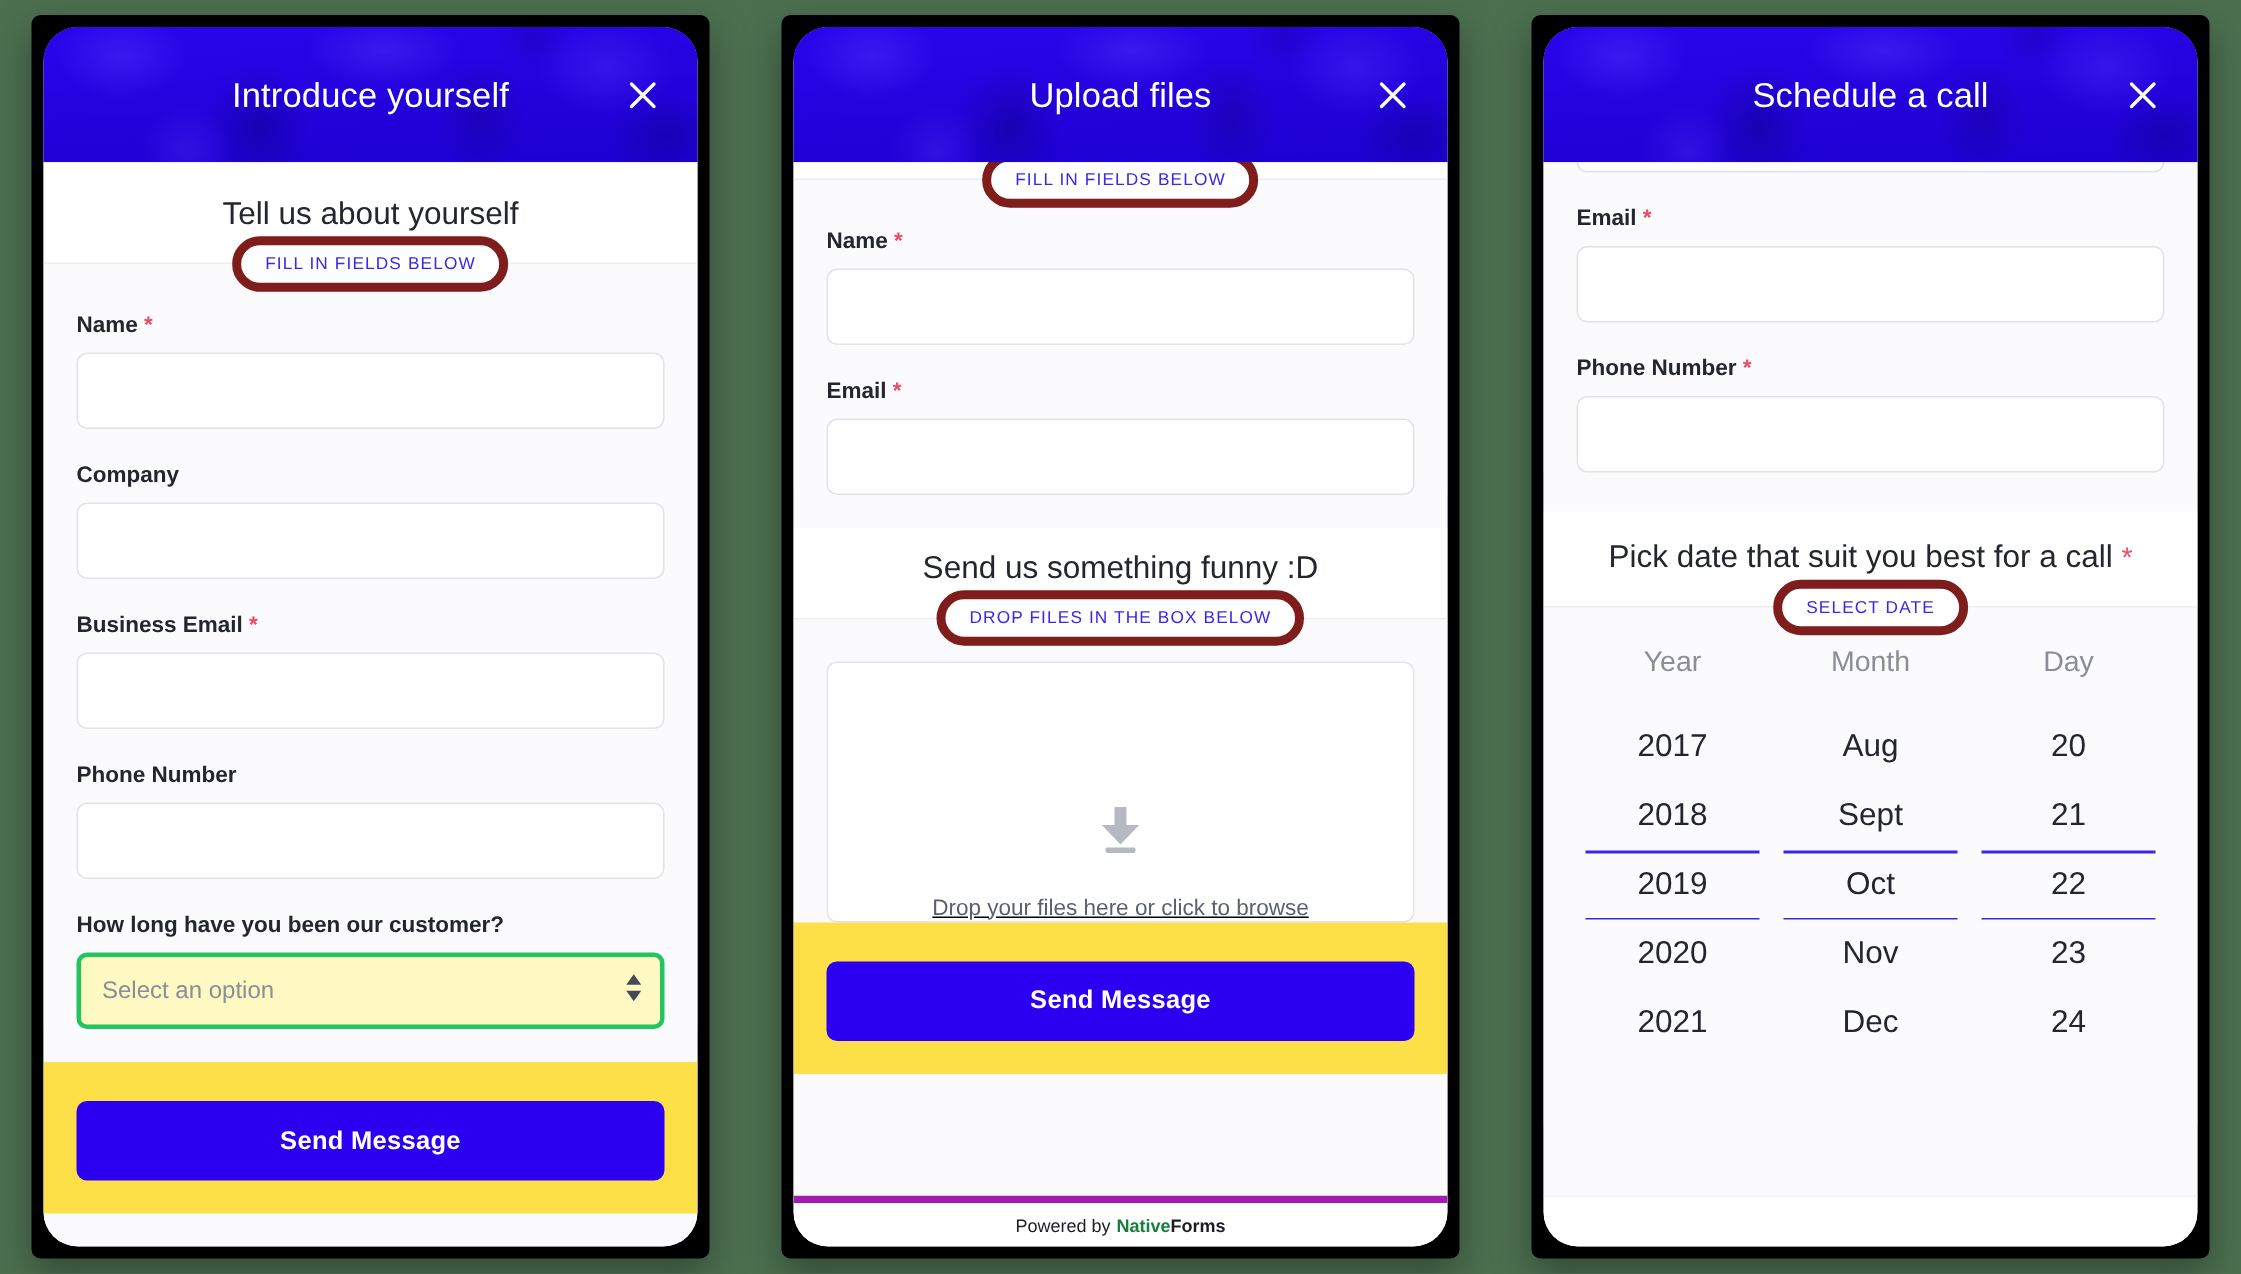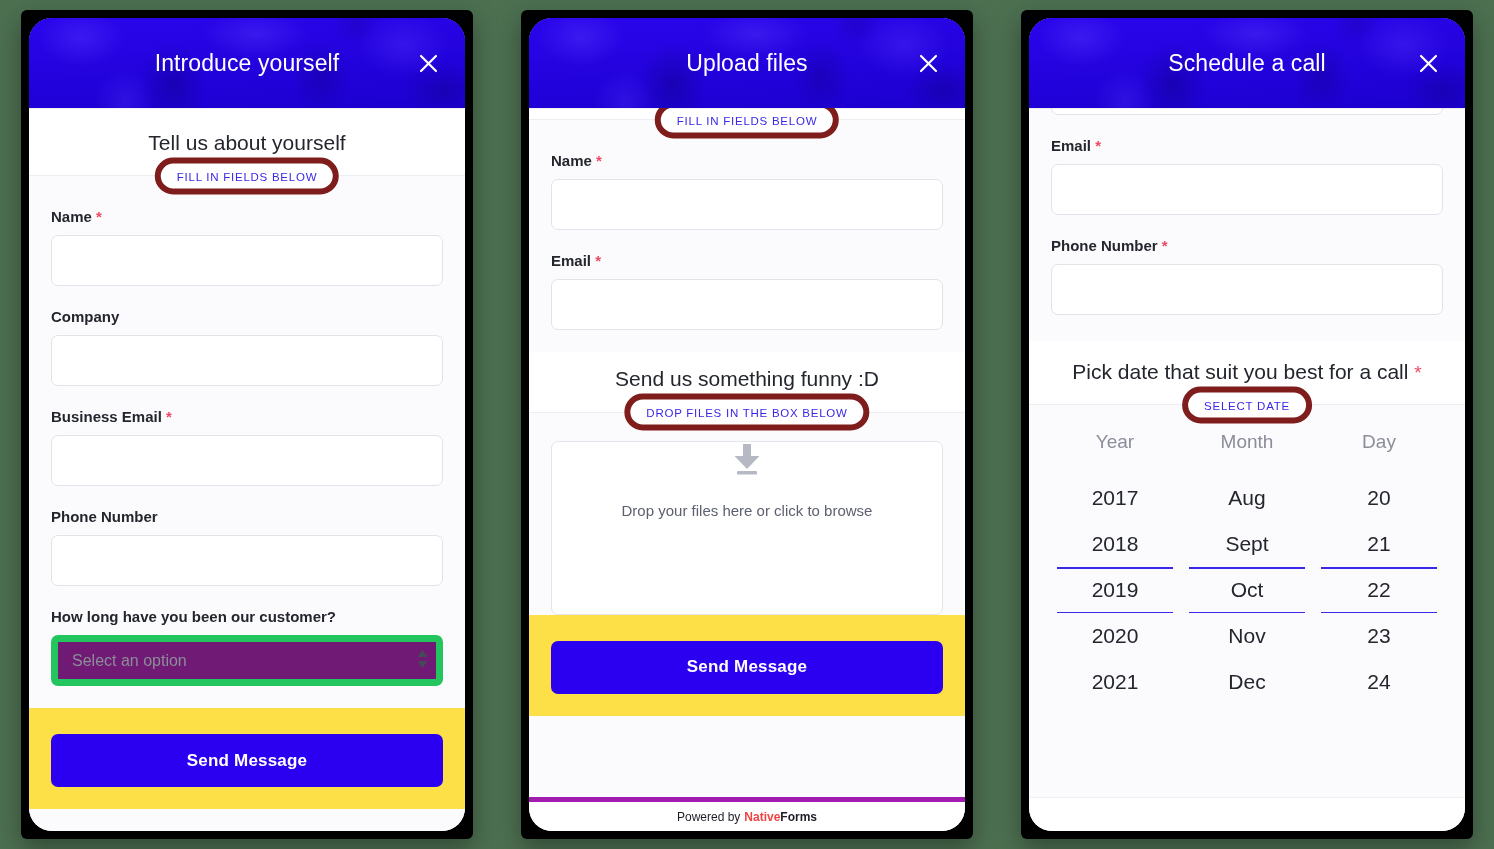--- a/index.html
+++ b/index.html
@@ -164,22 +164,22 @@
     color: #24262e;
     padding: 0 14px;
     outline: none;
   }
   .text-input::placeholder { color: #8b8d99; }
 
   .select-wrap { position: relative; }
   .select-box {
     width: 100%;
     height: 51px;
-    background: #701a75;
-    border: 7px solid #22c55e;
+    background: #fef9c3;
+    border: 3px solid #22c55e;
     border-radius: 7px;
     display: flex;
     align-items: center;
     padding: 0 40px 0 14px;
     font-size: 16px;
     color: #8b8d99;
     cursor: pointer;
   }
   .stepper-icon {
     position: absolute;
@@ -214,37 +214,38 @@
     background: #ffffff;
     height: 34px;
     display: flex;
     align-items: center;
     justify-content: center;
     font-size: 12px;
     color: #1d1d26;
     border-top: 5px solid #a21caf;
   }
   .powered .by { font-weight: 400; margin-right: 4px; }
-  .powered .nf-native { color: #ef4444; font-weight: 700; }
+  .powered .nf-native { color: #15803d; font-weight: 700; }
   .powered .nf-forms { color: #1d1d26; font-weight: 700; }
 
   
   .dropzone-wrap { background: #fbfbfd; padding: 28px 22px 0; }
   .dropzone {
     width: 100%;
     height: 174px;
     border: 1px solid #e4e4ec;
     border-radius: 7px;
     background: #ffffff;
     display: flex;
     flex-direction: column;
     align-items: center;
-    justify-content: flex-start;
+    justify-content: flex-end;
     gap: 22px;
     cursor: pointer;
+    text-decoration: underline;
   }
   .dropzone-text { font-size: 15px; color: #5c5f6e; }
 
   
   .date-wheel {
     background: #fbfbfd;
     padding: 26px 20px 0;
     display: flex;
   }
   .wheel-col {

